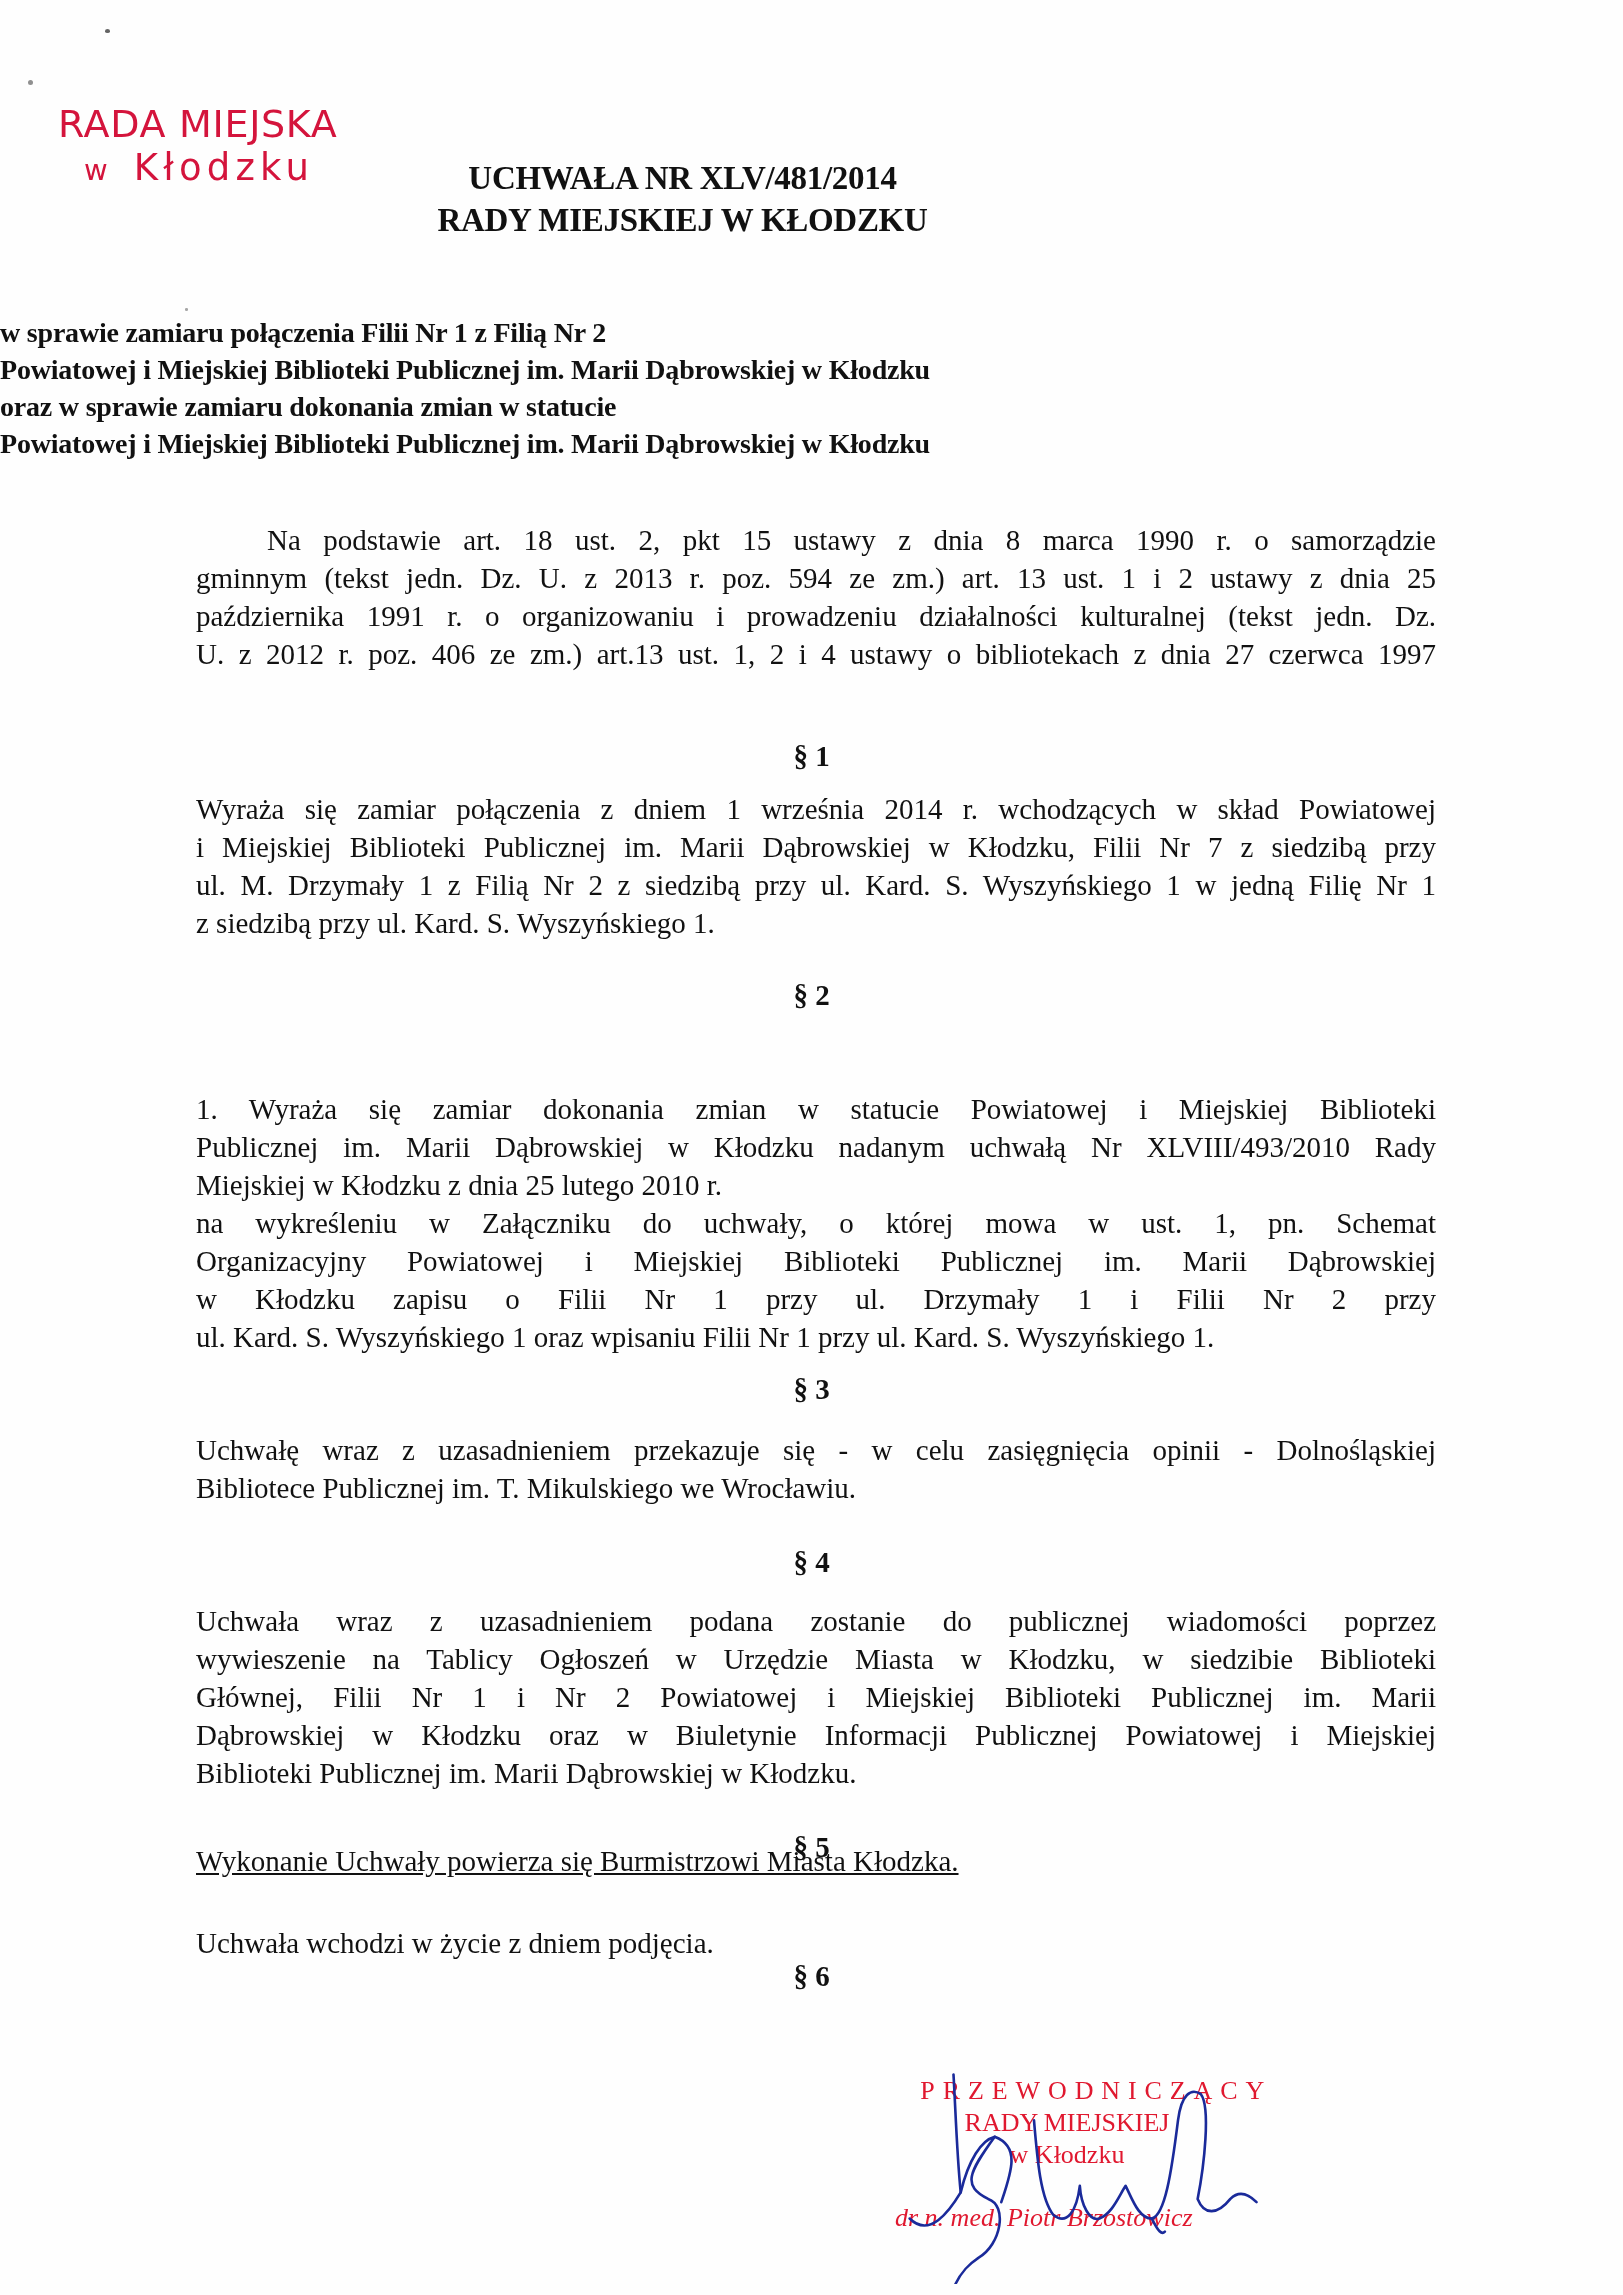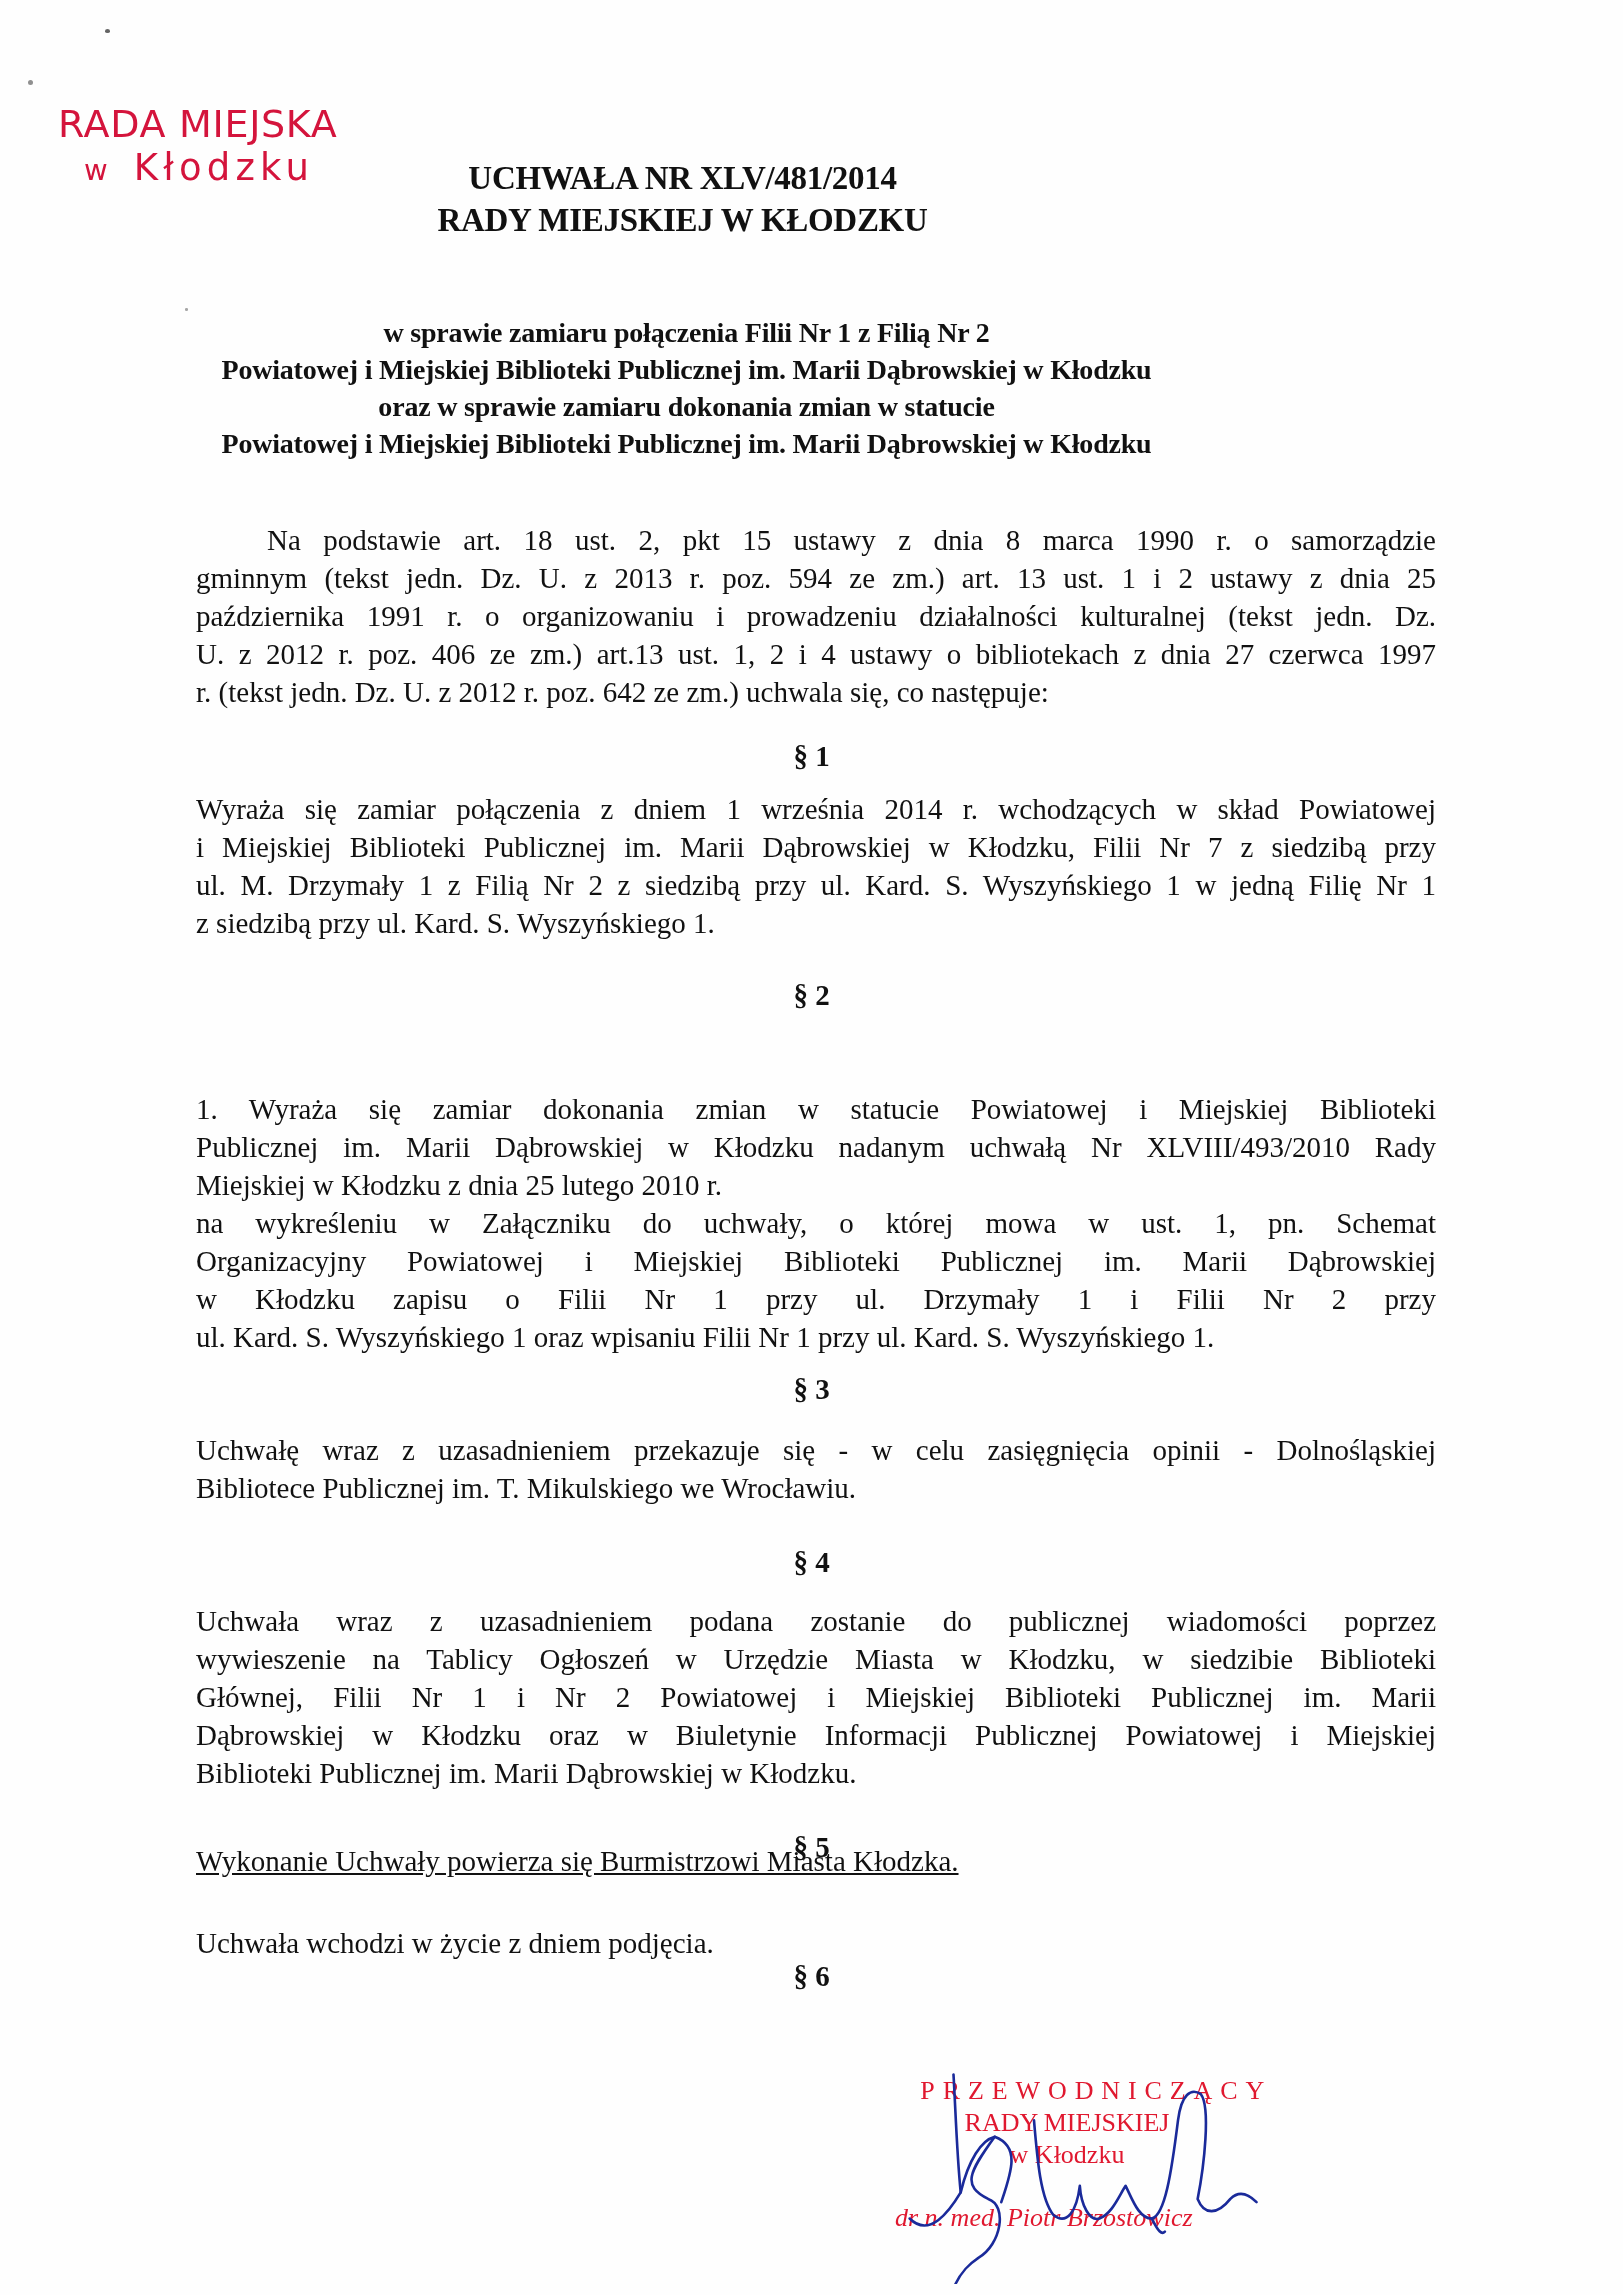--- a/index.html
+++ b/index.html
@@ -20,21 +20,21 @@
     .stamp-top .l2 .w { font-size: 29px; margin-right: 26px; letter-spacing: 0; }
 
     .dust { position: absolute; background: #222; border-radius: 50%; opacity: .7; }
 
     
     .title {
       position: absolute; left: 0; width: 1365px; top: 157px; text-align: center;
       font-weight: bold; font-size: 33px; line-height: 42px; letter-spacing: -0.3px;
     }
     .subject {
-      position: absolute; left: 0; width: 1373px; top: 314px; text-align: center;
+      position: absolute; left: 0; width: 1373px; top: 314px; 
       font-weight: bold; font-size: 28px; line-height: 37px; letter-spacing: -0.2px;
     }
 
     
     .body { position: absolute; left: 196px; width: 1240px; font-size: 29px; line-height: 38px; }
     .line { display: block; white-space: nowrap; text-align: justify; text-align-last: justify; }
     .line.last { text-align: left; text-align-last: left; }
     .indent { padding-left: 71px; }
     .para-head { position: absolute; left: 0; width: 1623px; text-align: center; font-size: 29px; font-weight: bold; }
 
@@ -72,21 +72,20 @@
     <div>Powiatowej i Miejskiej Biblioteki Publicznej im. Marii Dąbrowskiej w Kłodzku</div>
     <div>oraz w sprawie zamiaru dokonania zmian w statucie</div>
     <div>Powiatowej i Miejskiej Biblioteki Publicznej im. Marii Dąbrowskiej w Kłodzku</div>
   </div>
 
   <div class="body" style="top:521px;">
     <span class="line indent">Na podstawie art. 18 ust. 2, pkt 15 ustawy z dnia 8 marca 1990 r. o samorządzie</span>
     <span class="line">gminnym (tekst jedn. Dz. U. z 2013 r. poz. 594 ze zm.) art. 13 ust. 1 i 2 ustawy z dnia 25</span>
     <span class="line">października 1991 r. o organizowaniu i prowadzeniu działalności kulturalnej (tekst jedn. Dz.</span>
     <span class="line">U. z 2012 r. poz. 406 ze zm.) art.13 ust. 1, 2 i 4 ustawy o bibliotekach z dnia 27 czerwca 1997</span>
-    <span class="line last">r. (tekst jedn. Dz. U. z 2012 r. poz. 642 ze zm.) uchwala się, co następuje:</span>
   </div>
 
   <div class="para-head" style="top:740px;">§ 1</div>
   <div class="body" style="top:790px;">
     <span class="line">Wyraża się zamiar połączenia z dniem 1 września 2014 r. wchodzących w skład Powiatowej</span>
     <span class="line">i Miejskiej Biblioteki Publicznej im. Marii Dąbrowskiej w Kłodzku, Filii Nr 7 z siedzibą przy</span>
     <span class="line">ul. M. Drzymały 1 z Filią Nr 2 z siedzibą przy ul. Kard. S. Wyszyńskiego 1 w jedną Filię Nr 1</span>
     <span class="line last">z siedzibą przy ul. Kard. S. Wyszyńskiego 1.</span>
   </div>
 

